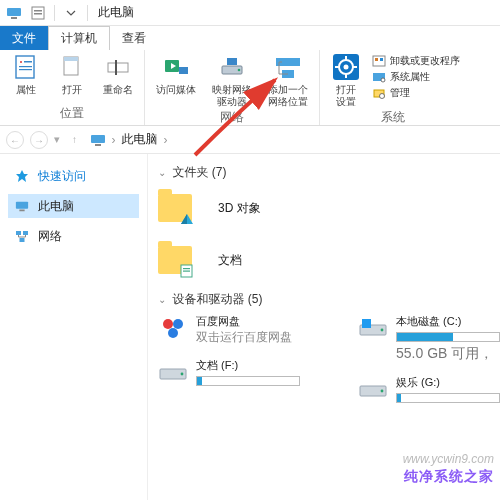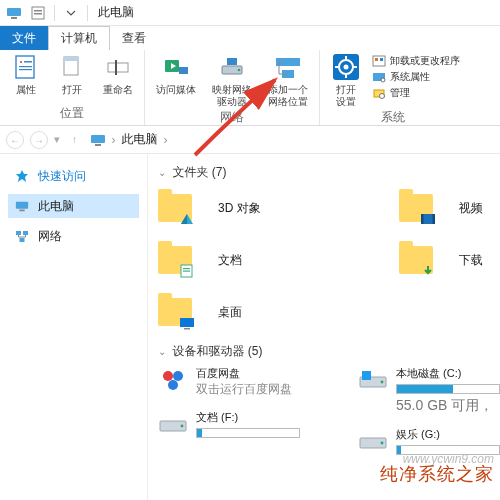--- a/index.html
+++ b/index.html
@@ -57,21 +57,21 @@
   .dinfo{flex:1;min-width:0}
   .dname{font-size:11px;white-space:nowrap}
   .dbar{height:10px;border:1px solid #bbb;margin:3px 0;background:#fff;position:relative}
   .dbar .fill{position:absolute;left:0;top:0;bottom:0;background:#26a0da}
   .dstat{font-size:14px;color:#777;white-space:nowrap}
   
   .arrow{position:absolute;pointer-events:none}
   .arrow svg{overflow:visible}
   
   .wm1{position:absolute;right:6px;bottom:34px;font-size:12px;color:#bbb;font-style:italic}
-  .wm2{position:absolute;right:6px;bottom:14px;font-size:18px;color:#c2410c;font-weight:normal;letter-spacing:1px}
+  .wm2{position:absolute;right:6px;bottom:14px;font-size:14px;color:#8b5cf6;font-weight:bold;letter-spacing:1px}
   
   svg{display:block}
 </style>
 </head>
 <body>
 
 <div class="titlebar">
   <div class="qat-btn">
     <svg class="title-icon" viewBox="0 0 16 16">
         <rect x="1" y="3" width="14" height="8" rx="1" fill="#4aa3df"></rect>
@@ -299,49 +299,20 @@
         <div class="fitem">
           <div class="lfolder">
               <svg class="badge" viewBox="0 0 18 14">
                 <rect x="3" y="1" width="11" height="12" fill="#fff" stroke="#4a8"></rect>
                 <rect x="5" y="4" width="7" height="1.2" fill="#4a8"></rect>
                 <rect x="5" y="6.5" width="7" height="1.2" fill="#4a8"></rect>
               </svg>
             </div>
           <span class="fname">文档</span>
         </div>
-        <div class="fitem">
-          <div class="lfolder">
-              <svg class="badge" viewBox="0 0 18 14">
-                <rect x="2" y="2" width="14" height="9" fill="#0a78d4"></rect>
-                <rect x="6" y="12" width="6" height="1.5" fill="#888"></rect>
-              </svg>
-            </div>
-          <span class="fname">桌面</span>
-        </div>
-      </div>
-      <div class="fcol" style="margin-left:120px">
-        <div class="fitem">
-          <div class="lfolder">
-              <svg class="badge" viewBox="0 0 18 14">
-                <rect x="2" y="2" width="14" height="10" fill="#1d6fb8"></rect>
-                <rect x="2" y="2" width="2.5" height="10" fill="#0d4c85"></rect>
-                <rect x="13.5" y="2" width="2.5" height="10" fill="#0d4c85"></rect>
-              </svg>
-            </div>
-          <span class="fname">视频</span>
-        </div>
-        <div class="fitem">
-          <div class="lfolder">
-              <svg class="badge" viewBox="0 0 18 14">
-                <path d="M9 2 v6 M6 6 l3 3 l3 -3" fill="none" stroke="#2a9d4e" stroke-width="2"></path>
-              </svg>
-            </div>
-          <span class="fname">下载</span>
-        </div>
       </div>
     </div>
 
     <div class="sect-h" style="margin-top:10px">
       <span class="chev">⌄</span>
       <span>设备和驱动器 (5)</span>
     </div>
     <div class="drives">
       <div class="dcol">
         <div class="ditem">

